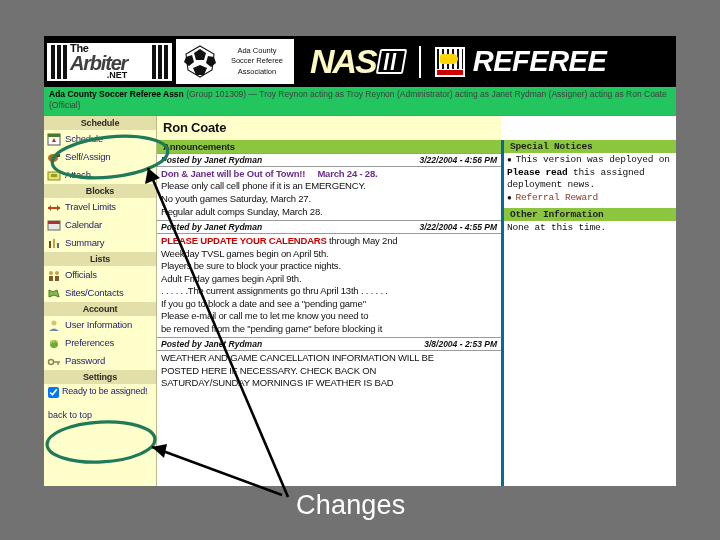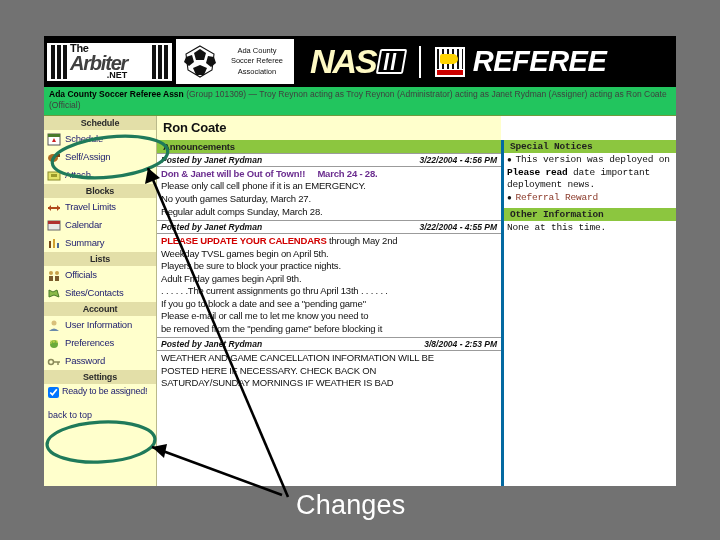--- a/index.html
+++ b/index.html
@@ -581,21 +581,21 @@
 
       <div class="right-col">
         <div class="sec-head">Special Notices</div>
         <div class="right-body">
           <div class="bullet-line">
             <span class="dot">●</span>
             <span>This version was deployed on</span>
           </div>
           <div>
             <b>Please read</b>
-            <span>date important</span>
+            <span>this assigned</span>
           </div>
           <div>deployment news.</div>
           <div class="bullet-line">
             <span class="dot">●</span>
             <span class="brown">Referral Reward</span>
           </div>
         </div>
         <div class="sec-head">Other Information</div>
         <div class="right-body">None at this time.</div>
       </div>

